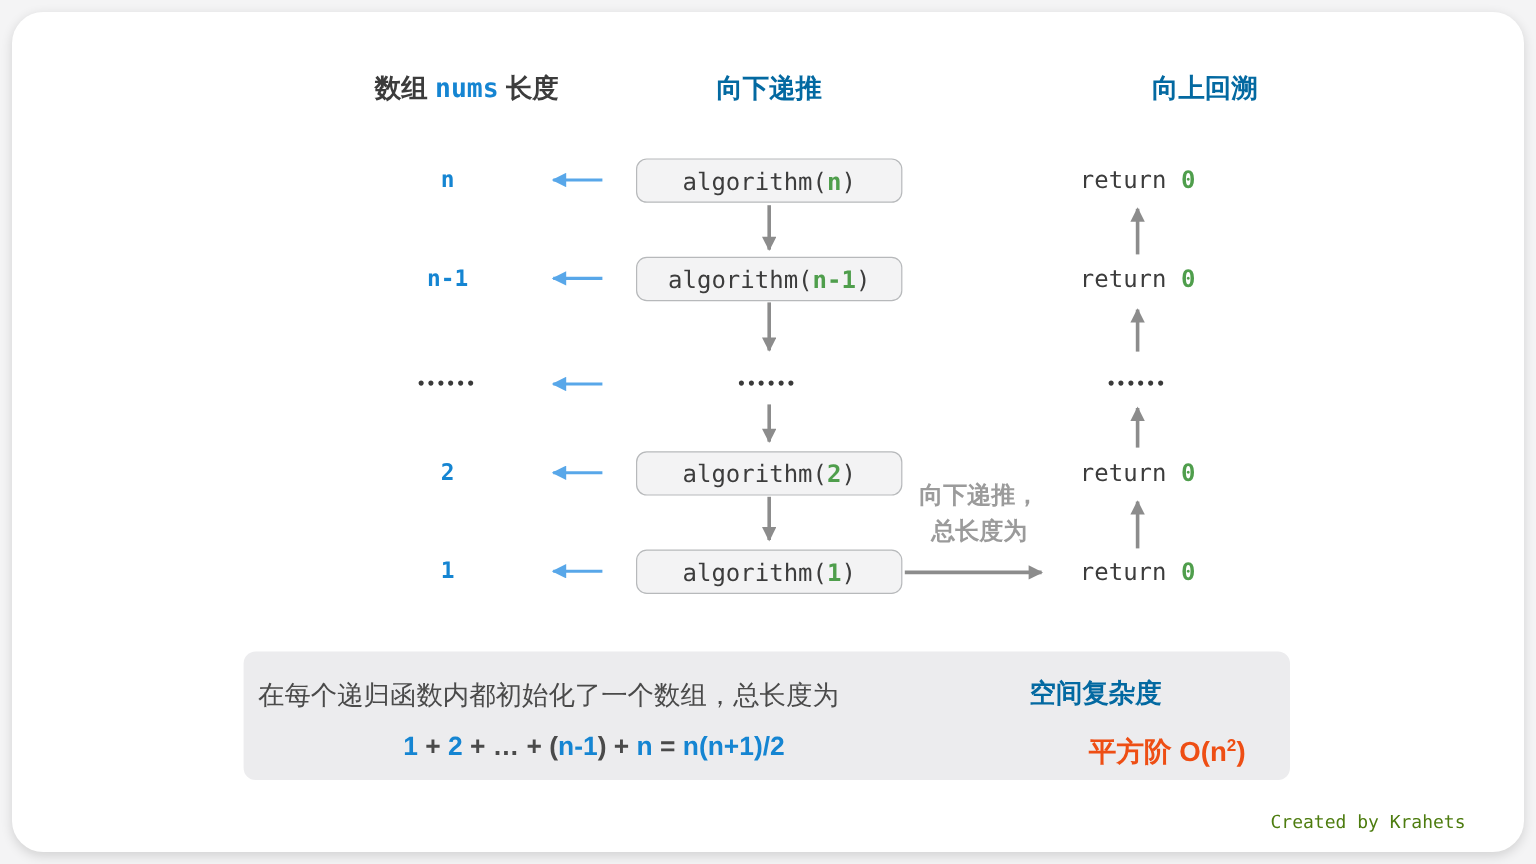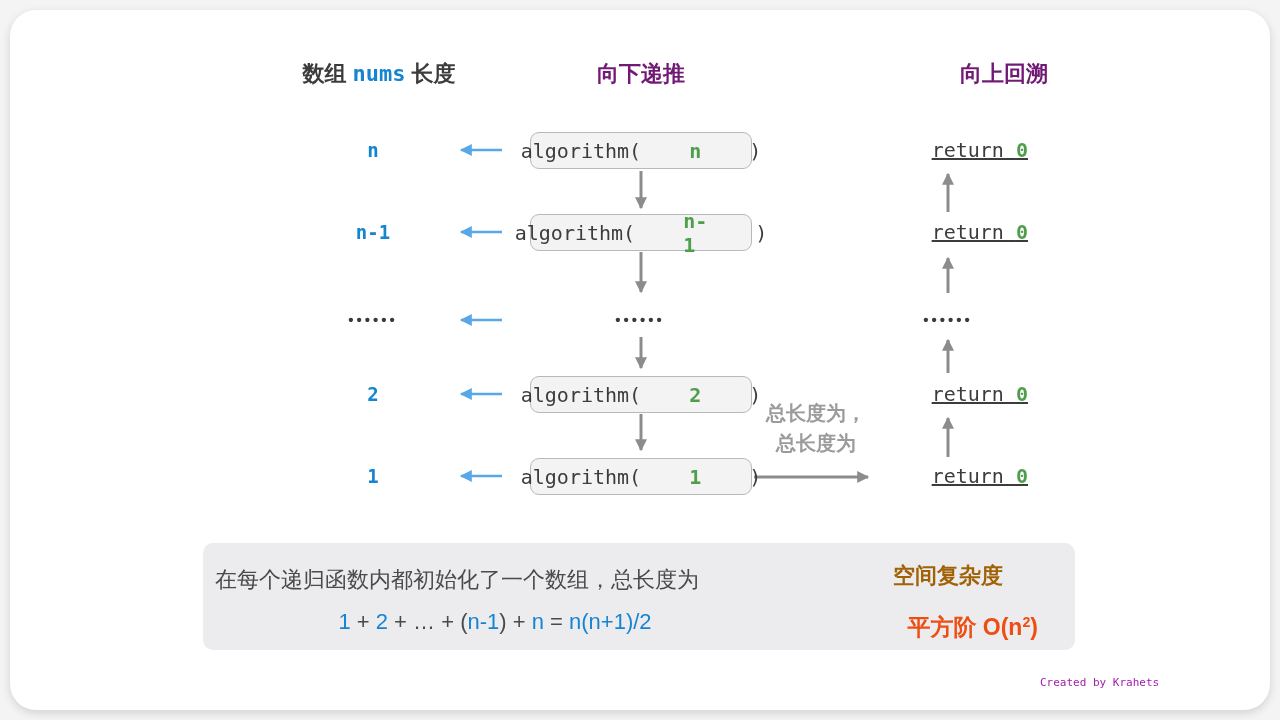--- a/index.html
+++ b/index.html
@@ -12,75 +12,75 @@
   .card{
     position:absolute;left:10px;top:10px;width:1260px;height:700px;
     background:#ffffff;border-radius:26px;
     box-shadow:0 3px 10px rgba(0,0,0,0.14);
   }
   .abs{position:absolute;}
   .center{text-align:center;}
   .pre{white-space:pre;}
   .hdr{font-size:22px;font-weight:bold;line-height:28px;}
   .hdr-dark{color:#3c3c3c;}
-  .hdr-gray{color:#701a75;font-family:Liberation Serif, serif;}
+  .hdr-gray{color:#0369a1;font-family:Liberation Serif, serif;}
   .hdr .code{color:#1585d2;font-family:"DejaVu Sans Mono","Liberation Mono",monospace;}
   .lbl{
     width:120px;line-height:28px;text-align:center;
     font-family:"DejaVu Sans Mono","Liberation Mono",monospace;
     font-size:19px;font-weight:bold;color:#1585d2;
   }
   .dots{
     width:120px;line-height:28px;text-align:center;
     font-size:15px;font-weight:bold;color:#3a3a3a;letter-spacing:3px;
   }
   .callbox{
     left:530px;width:222px;height:37px;box-sizing:border-box;
     background:#f3f3f4;border:1.5px solid #b7b9bb;border-radius:9px;
     display:flex;align-items:center;justify-content:center;
     font-family:"DejaVu Sans Mono","Liberation Mono",monospace;
-    font-size:20px;color:#3c3c3c;gap:48px;
+    font-size:20px;color:#3c3c3c;
   }
   .callbox .arg{color:#4f9e4c;font-weight:bold;font-style:normal;}
   .ret{
-    left:868px;width:160px;line-height:28px;text-align:right;
+    left:868px;width:160px;line-height:28px;text-align:center;
     font-family:"DejaVu Sans Mono","Liberation Mono",monospace;
-    font-size:20px;color:#3c3c3c;text-decoration:underline;
+    font-size:20px;color:#3c3c3c;
   }
   .ret .zero{color:#4f9e4c;font-weight:bold;font-style:normal;}
   .note{
     left:755px;top:398px;width:122px;text-align:center;
     font-size:20px;font-weight:bold;color:#9b9b9b;line-height:30px;
   }
   .summary{
     left:203px;top:543px;width:872px;height:107px;
     background:#ececee;border-radius:10px;
   }
   .sum-line1{
     left:215px;top:566px;width:560px;text-align:left;
     font-size:22px;color:#4a4a4a;line-height:28px;
   }
   .sum-line2{
     left:215px;top:607px;width:560px;text-align:center;
-    font-size:22px;font-weight:normal;line-height:30px;color:#4a4a4a;
+    font-size:22px;font-weight:bold;line-height:30px;color:#4a4a4a;
   }
   .sum-line2 .blue{color:#1585d2;}
   .result-title{
-    left:858px;top:564px;width:180px;text-align:center;
-    font-size:22px;font-weight:bold;color:#a16207;line-height:28px;font-family:Liberation Mono, monospace;
+    left:858px;top:564px;width:180px;text-align:left;
+    font-size:22px;font-weight:bold;color:#0369a1;line-height:28px;
   }
   .result-value{
     left:858px;top:606px;width:180px;text-align:right;
     font-size:23px;font-weight:bold;color:#ee4e14;line-height:32px;
   }
   .result-value sup{font-size:0.62em;vertical-align:8px;}
   .watermark{
-    left:1040px;top:676px;width:200px;text-align:left;
+    left:1040px;top:676px;width:200px;text-align:center;
     font-family:"DejaVu Sans Mono","Liberation Mono",monospace;
-    font-size:11px;color:#a21caf;
+    font-size:15px;color:#4d7c0f;
   }
   svg.overlay{position:absolute;left:0;top:0;pointer-events:none;}
 </style>
 </head>
 <body>
 
 <div class="card"></div>
 
 <svg class="overlay" width="1280" height="720">
   <defs>
@@ -106,21 +106,21 @@
   <line x1="948" y1="212" x2="948" y2="174" stroke="#8c8c8c" stroke-width="3" marker-end="url(#head-gray)"></line>
   <line x1="948" y1="293" x2="948" y2="258" stroke="#8c8c8c" stroke-width="3" marker-end="url(#head-gray)"></line>
   <line x1="948" y1="373" x2="948" y2="340" stroke="#8c8c8c" stroke-width="3" marker-end="url(#head-gray)"></line>
   <line x1="948" y1="457" x2="948" y2="418" stroke="#8c8c8c" stroke-width="3" marker-end="url(#head-gray)"></line>
 
   <line x1="754" y1="477" x2="868" y2="477" stroke="#8c8c8c" stroke-width="3" marker-end="url(#head-gray)"></line>
 
   <polygon points="803,590 834,590 834,580 858,598 834,616 834,606 803,606" fill="#c4c6c8"></polygon>
 </svg>
 
-<div class="abs hdr hdr-dark center" style="left:279px;top:60px;width:200px;"><span class="pre">数组 </span><span class="code">nums</span><span class="pre"> 长度</span></div>
+<div class="abs hdr hdr-dark center" style="left:289px;top:60px;width:200px;"><span class="pre">数组 </span><span class="code">nums</span><span class="pre"> 长度</span></div>
 <div class="abs hdr hdr-gray center" style="left:541px;top:60px;width:200px;">向下递推</div>
 <div class="abs hdr hdr-gray center" style="left:848px;top:60px;width:200px;text-align:right;">向上回溯</div>
 
 <div class="abs lbl" style="left:313px;top:136px;">n</div>
 <div class="abs lbl" style="left:313px;top:218px;">n-1</div>
 <div class="abs dots" style="left:313px;top:306px;">••••••</div>
 <div class="abs lbl" style="left:313px;top:380px;">2</div>
 <div class="abs lbl" style="left:313px;top:462px;">1</div>
 
 <div class="abs callbox" style="top:132px;">
@@ -145,21 +145,21 @@
     <span class="pre">)</span>
   </div>
 
 <div class="abs ret" style="top:136px;"><span class="pre">return </span><i class="zero">0</i></div>
 <div class="abs ret" style="top:218px;"><span class="pre">return </span><i class="zero">0</i></div>
 <div class="abs dots" style="left:888px;top:306px;">••••••</div>
 <div class="abs ret" style="top:380px;"><span class="pre">return </span><i class="zero">0</i></div>
 <div class="abs ret" style="top:462px;"><span class="pre">return </span><i class="zero">0</i></div>
 
 <div class="abs note">
-  <div>总长度为，</div>
+  <div>向下递推，</div>
   <div>总长度为</div>
 </div>
 
 <div class="abs summary"></div>
 <div class="abs sum-line1">在每个递归函数内都初始化了一个数组，总长度为</div>
 <div class="abs sum-line2"><span class="blue pre">1</span><span class="pre"> + </span><span class="blue pre">2</span><span class="pre"> + </span><span class="pre">…</span><span class="pre"> + (</span><span class="blue pre">n-1</span><span class="pre">) + </span><span class="blue pre">n</span><span class="pre"> = </span><span class="blue pre">n(n+1)/2</span></div>
 <div class="abs result-title">空间复杂度</div>
 <div class="abs result-value"><span class="pre">平方阶 O(n</span><sup>2</sup><span>)</span></div>
 
 <div class="abs watermark">Created by Krahets</div>

